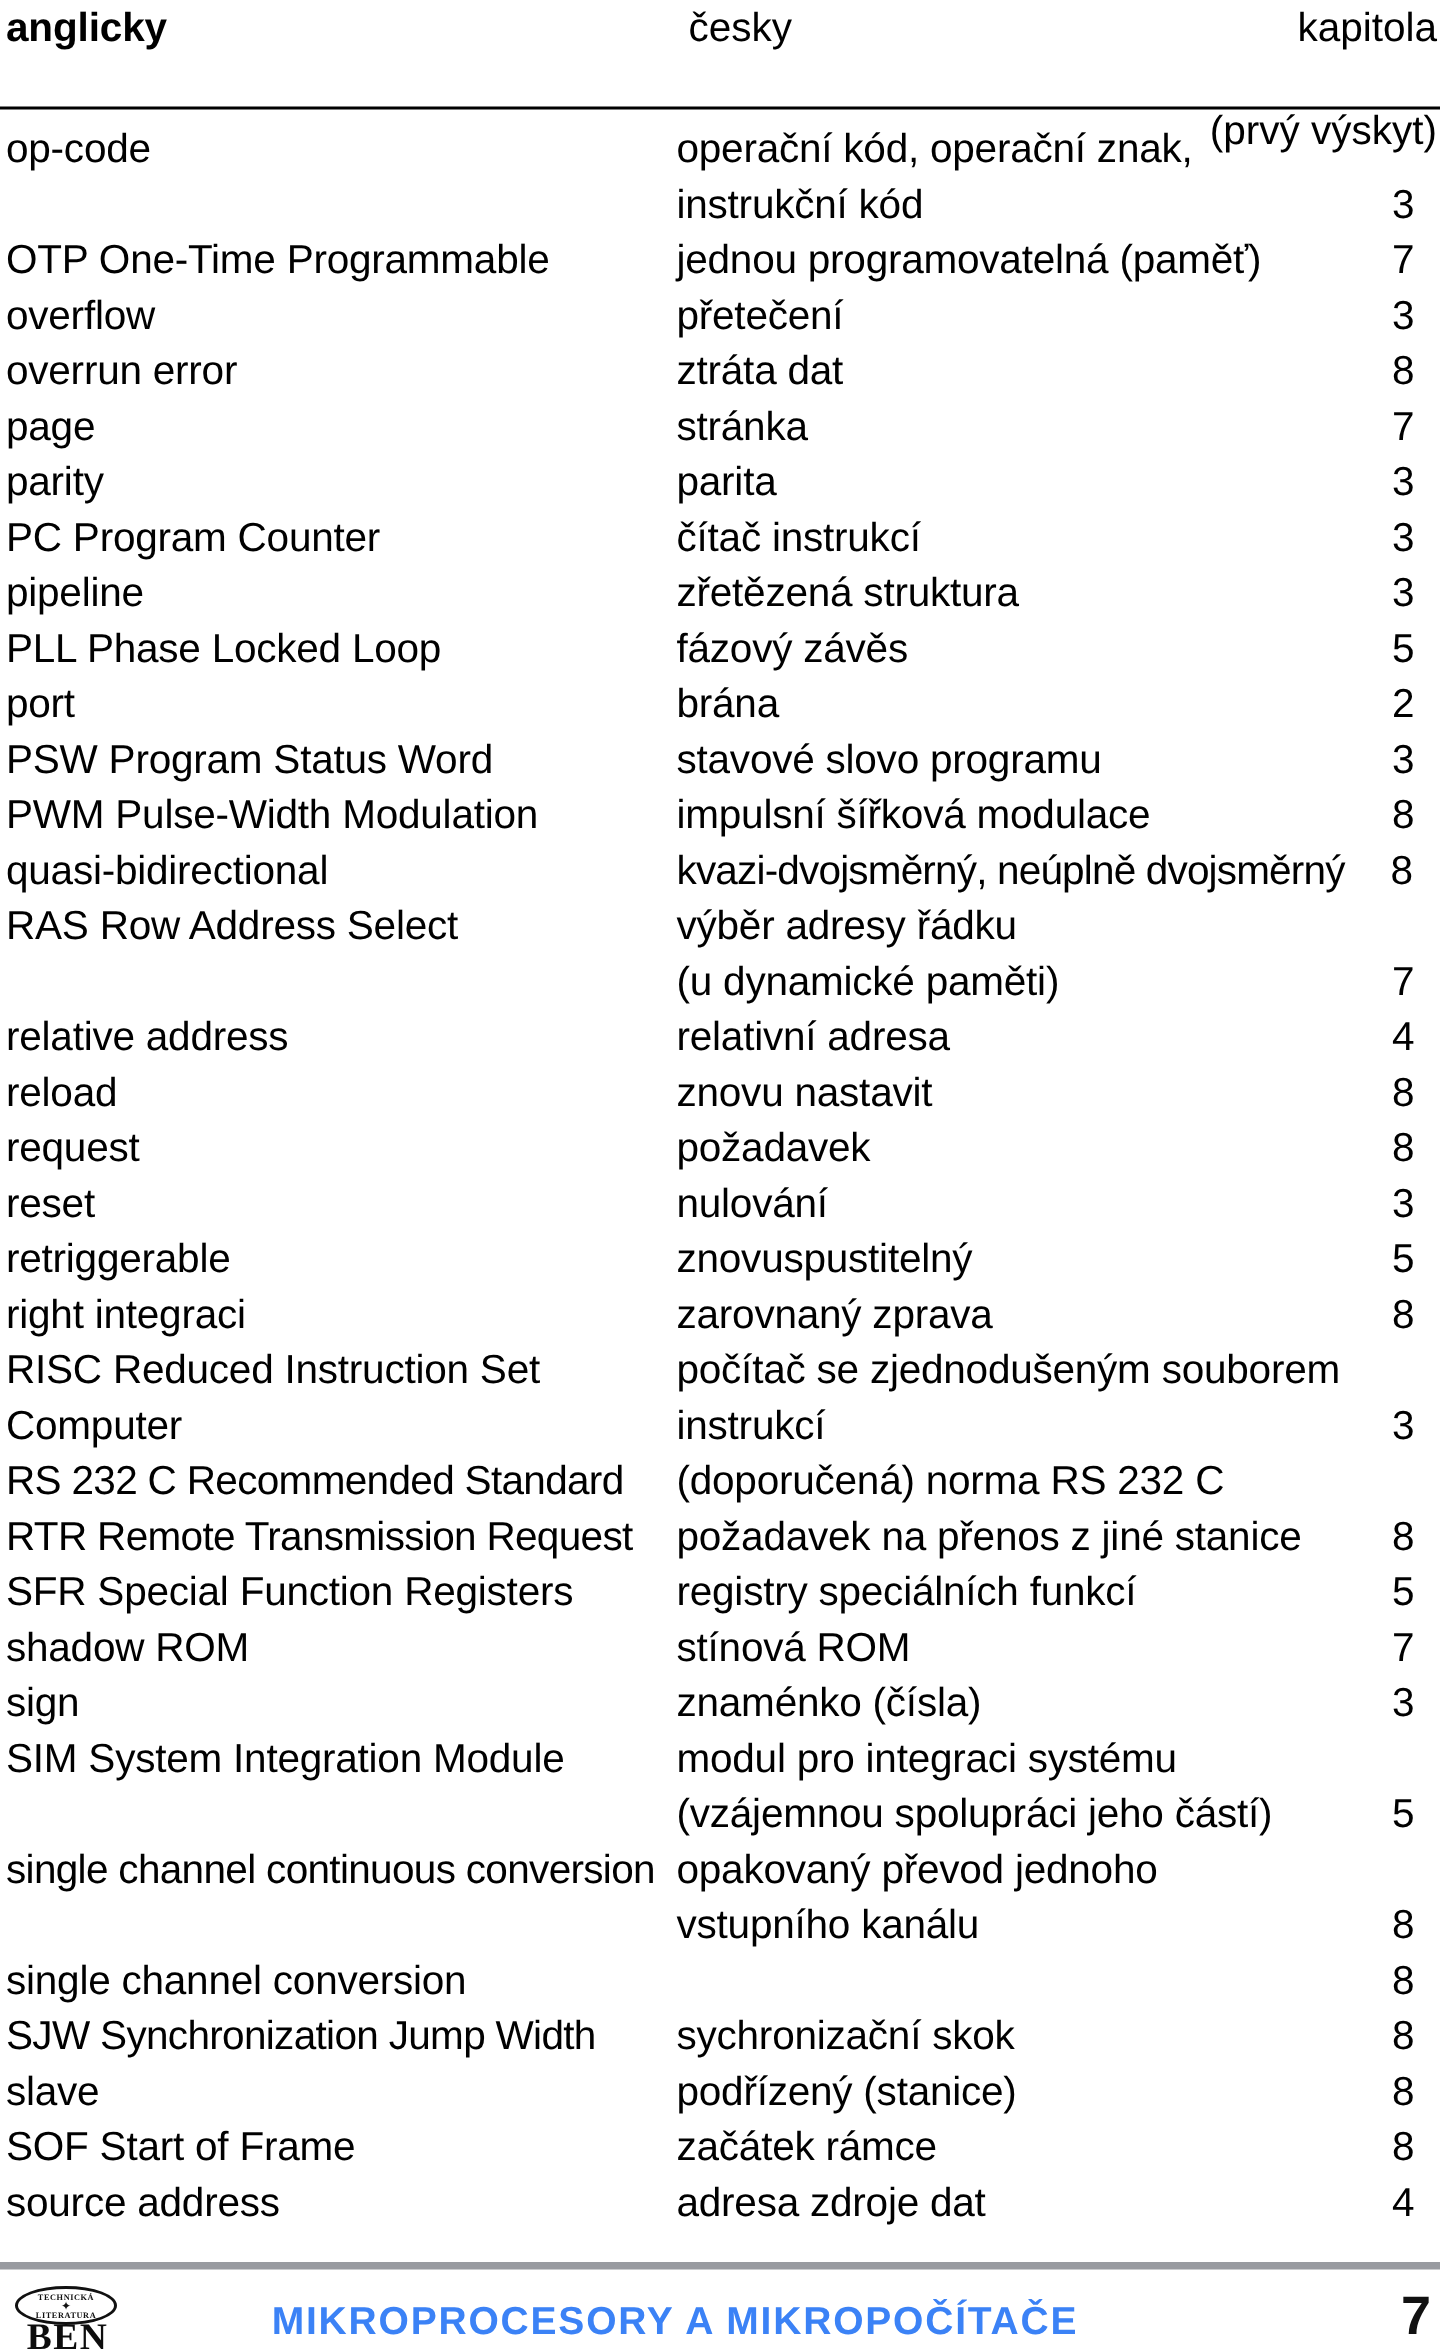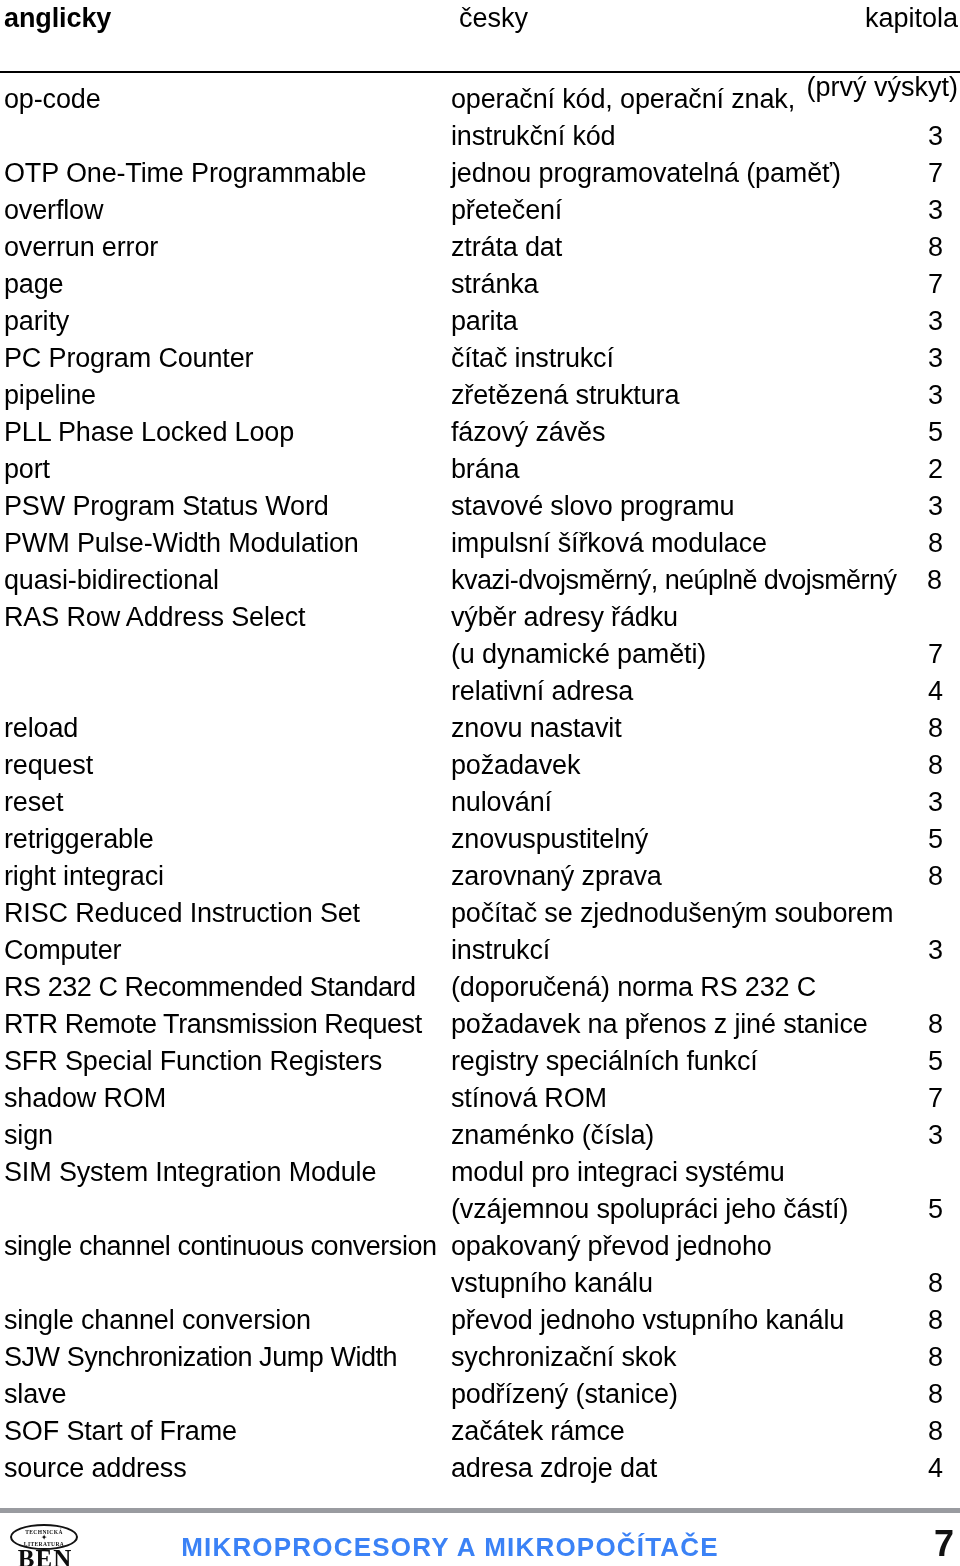--- a/index.html
+++ b/index.html
@@ -308,20 +308,21 @@
         <div class="c-eng">RAS Row Address Select</div>
         <div class="c-cze">výběr adresy řádku</div>
         <div class="c-num"></div>
       </div>
       <div class="row">
         <div class="c-eng"></div>
         <div class="c-cze">(u dynamické paměti)</div>
         <div class="c-num">7</div>
       </div>
       <div class="row">
+        <div class="c-eng">relative address</div>
         <div class="c-cze">relativní adresa</div>
         <div class="c-num">4</div>
       </div>
       <div class="row">
         <div class="c-eng">reload</div>
         <div class="c-cze">znovu nastavit</div>
         <div class="c-num">8</div>
       </div>
       <div class="row">
         <div class="c-eng">request</div>
@@ -393,21 +394,20 @@
         <div class="c-cze">opakovaný převod jednoho</div>
         <div class="c-num"></div>
       </div>
       <div class="row">
         <div class="c-eng"></div>
         <div class="c-cze">vstupního kanálu</div>
         <div class="c-num">8</div>
       </div>
       <div class="row">
         <div class="c-eng">single channel conversion</div>
-        <div class="c-cze">převod jednoho vstupního kanálu</div>
         <div class="c-num">8</div>
       </div>
       <div class="row wide-eng">
         <div class="c-eng">SJW Synchronization Jump Width</div>
         <div class="c-cze">sychronizační skok</div>
         <div class="c-num">8</div>
       </div>
       <div class="row">
         <div class="c-eng">slave</div>
         <div class="c-cze">podřízený (stanice)</div>

